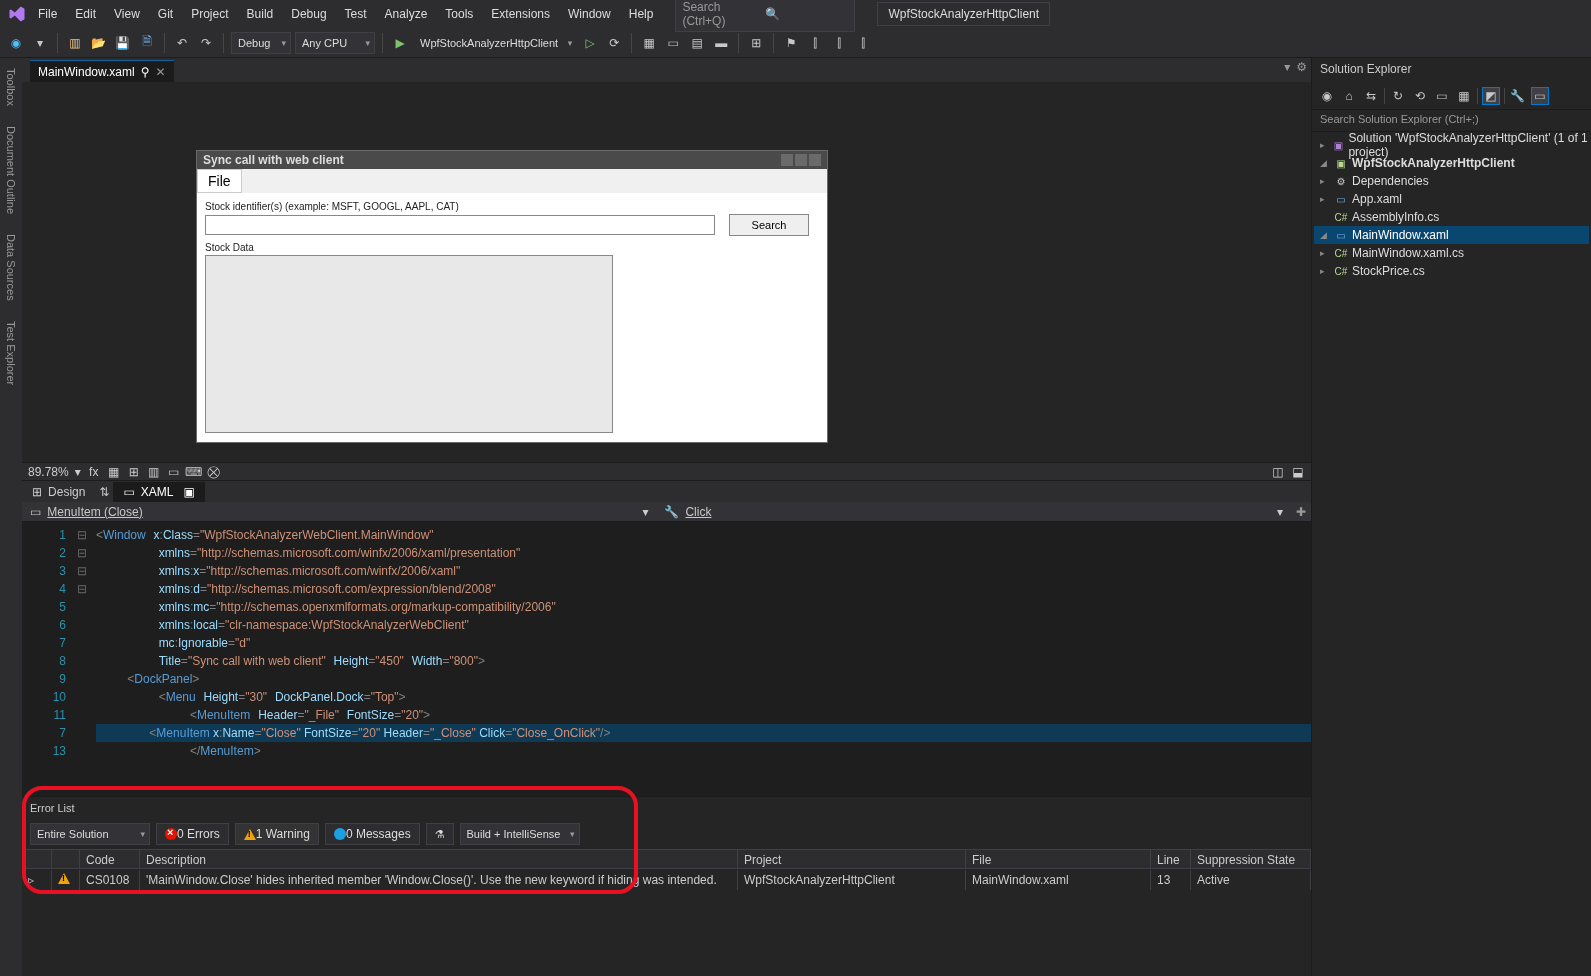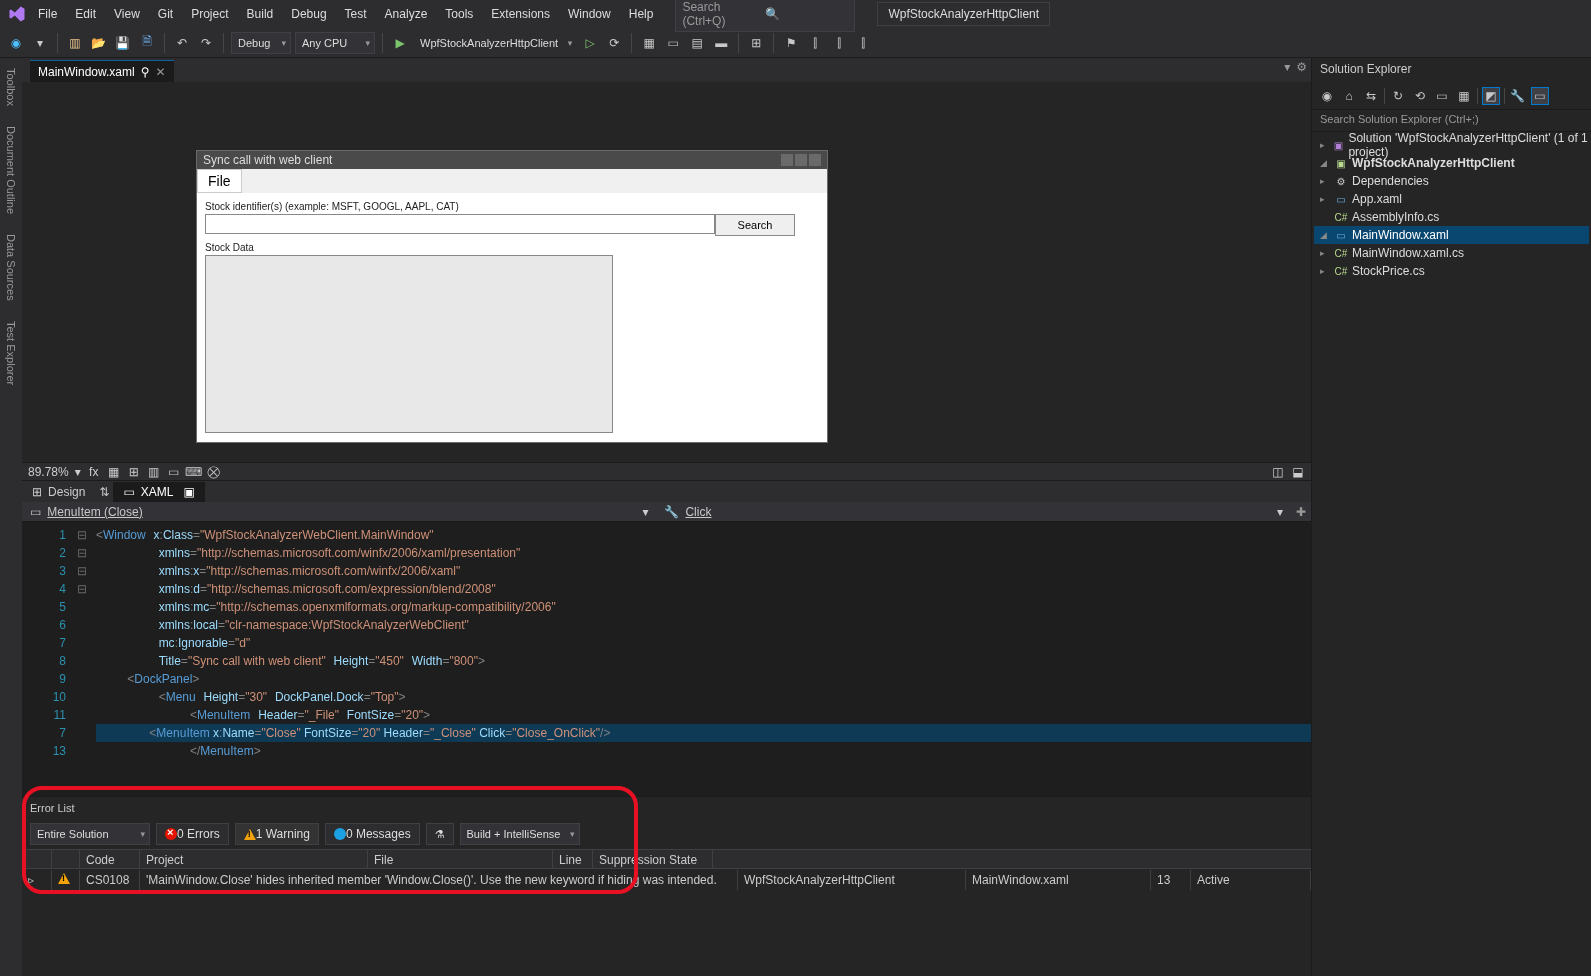--- a/index.html
+++ b/index.html
@@ -21,28 +21,28 @@
 .vtab .vt{writing-mode:vertical-lr;color:#999;padding:6px 2px;font-size:11px;cursor:pointer;}
 .main-area{position:absolute;left:22px;top:58px;right:0;bottom:0;display:flex;}
 .left-col{flex:1;display:flex;flex-direction:column;min-width:0;}
 .right-col{width:280px;background:#252526;border-left:1px solid #1b1b1c;display:flex;flex-direction:column;}
 .doc-tabs{height:24px;background:#2d2d30;display:flex;align-items:flex-end;padding-left:8px;position:relative;}
 .doc-tab{height:22px;background:#1b1b1c;color:#fff;padding:0 8px;display:flex;align-items:center;gap:6px;font-size:11px;border-top:1px solid #0e639c;}
 .doc-tab .x{color:#999;cursor:pointer;}
 .doc-tabs .end-icons{position:absolute;right:4px;top:2px;display:flex;gap:6px;color:#999;}
 .designer{flex:0 0 380px;background:#252526;position:relative;overflow:hidden;}
 .design-canvas{position:absolute;left:174px;top:68px;width:632px;height:293px;background:#fff;color:#000;border:1px solid #6a6a6a;display:flex;flex-direction:column;}
-.design-canvas .titlebar{height:18px;background:#4a4a4a;color:#ddd;font-size:10px;display:flex;align-items:center;padding:0 6px;}
+.design-canvas .titlebar{height:18px;background:#4a4a4a;color:#ddd;font-size:10px;display:flex;align-items:center;padding:0 6px;font-weight:bold;}
 .design-canvas .titlebar .wbtn{width:12px;height:12px;background:#6a6a6a;margin-left:2px;}
 .design-canvas .titlebar .t{flex:1;}
 .design-canvas .menuarea{height:24px;background:#f0f0f0;display:flex;align-items:center;}
 .design-canvas .menuarea .file{padding:3px 10px;font-size:14px;border:1px solid #ccc;background:#fff;}
 .design-canvas .body{flex:1;padding:6px 8px;font-size:11px;color:#222;}
 .design-canvas .body .lbl{font-size:10px;margin:2px 0;}
-.design-canvas .body .row{display:flex;align-items:flex-start;}
+.design-canvas .body .row{display:flex;gap:14px;align-items:center;}
 .design-canvas .body input[type=text]{width:510px;height:20px;border:1px solid #888;}
 .design-canvas .body button{width:80px;height:22px;border:1px solid #888;background:#efefef;font-size:11px;}
 .design-canvas .body .cols{display:flex;gap:14px;margin-top:4px;}
 .design-canvas .body .box{height:178px;border:1px solid #888;background:#e8e8e8;}
 .design-canvas .body .box.a{width:408px;}
 .design-canvas .body .box.b{width:180px;background:#fff;border:1px solid #0078d7;}
 .d-statusbar{height:18px;background:#2d2d30;display:flex;align-items:center;gap:6px;padding:0 6px;font-size:10px;color:#ccc;border-top:1px solid #1b1b1c;}
 .d-statusbar .sb-ic{width:14px;height:14px;display:flex;align-items:center;justify-content:center;}
 .d-split{height:22px;background:#2d2d30;border-top:1px solid #1b1b1c;display:flex;align-items:center;}
 .d-split .stab{height:20px;padding:0 10px;display:flex;align-items:center;gap:6px;font-size:11px;color:#ccc;cursor:pointer;}
@@ -306,20 +306,21 @@
             <span>0 Messages</span>
           </div>
         <div class="fc">⚗</div>
         <div class="combo" style="min-width:120px">Build + IntelliSense</div>
       </div>
       <div class="err-table">
         <div class="err-head">
           <div class="col-exp"></div>
             <div class="col-ic"></div>
           <div class="col-code">Code</div>
+          <div class="col-desc">Description</div>
           <div class="col-proj">Project</div>
           <div class="col-file">File</div>
           <div class="col-line">Line</div>
           <div class="col-state">Suppression State</div>
         </div>
         <div class="err-row">
           <div class="col-exp">▹</div>
           <div class="col-ic"><span class="ic-warn"></span></div>
           <div class="col-code">CS0108</div>
           <div class="col-desc">'MainWindow.Close' hides inherited member 'Window.Close()'. Use the new keyword if hiding was intended.</div>

